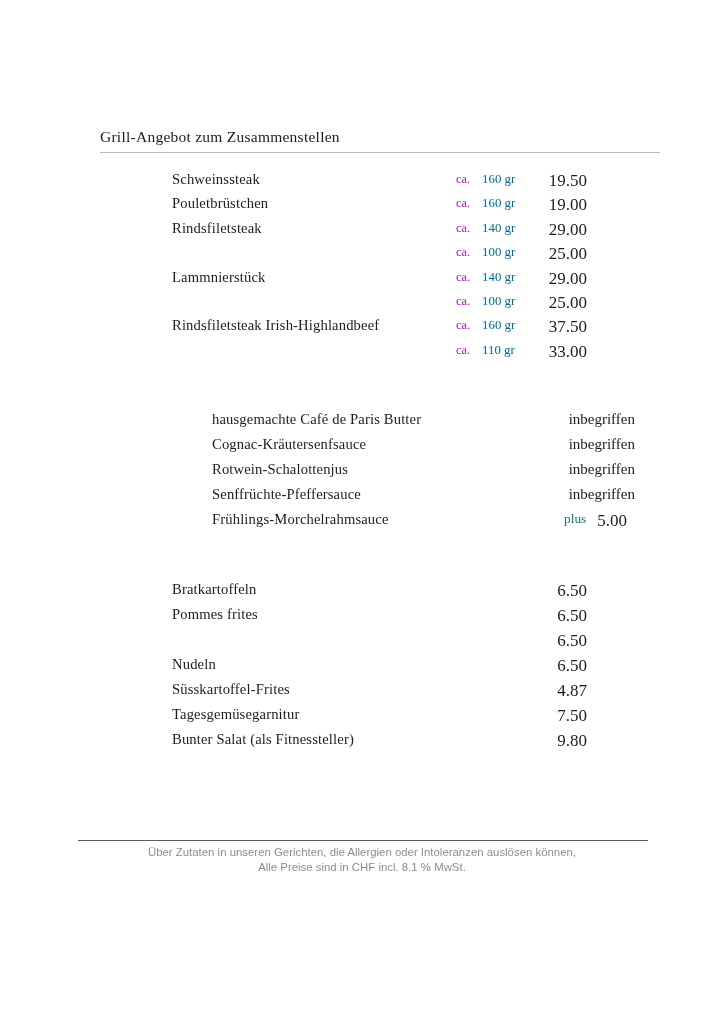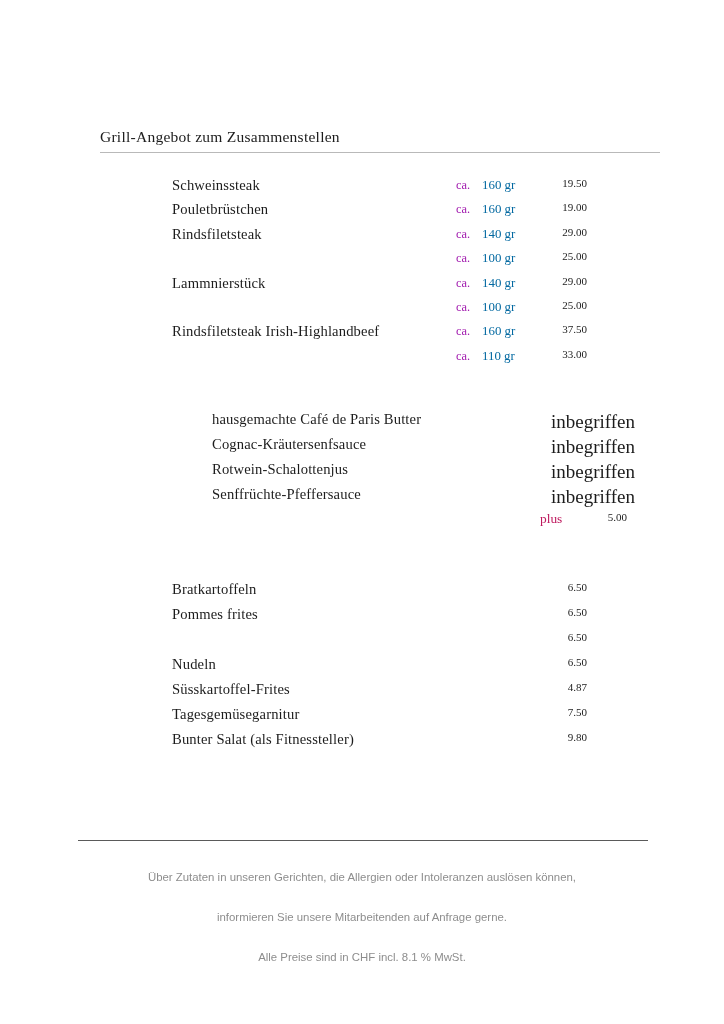--- a/index.html
+++ b/index.html
@@ -82,42 +82,42 @@
     text-align: left;
     font-size: 12.9px;
     color: #0369a1;
   }
   .price {
     position: absolute;
     left: 345px;
     top: 0px;
     width: 70px;
     text-align: right;
-    font-size: 11px;
+    font-size: 17px;
     color: #1c1c1c;
   }
   .incl {
     position: absolute;
     left: 303px;
     top: 0px;
     width: 120px;
     text-align: right;
-    font-size: 19px;
+    font-size: 15px;
     color: #1c1c1c;
   }
   .plus {
     position: absolute;
-    left: 328px;
+    left: 352px;
     top: 0px;
     font-size: 13.4px;
-    color: #be185d;
-  }
-
-  
-  #meat-block   { top: 177px; }
+    color: #0f766e;
+  }
+
+  
+  #meat-block   { top: 171px; }
   #sauce-block  { top: 411px; }
   #sides-block  { top: 581px; }
 
   #sauce-block .row { height: 25.0px; margin-left: 40px; }
   #sides-block .row { height: 25.0px; }
 
   
   .footer-rule {
     position: absolute;
     left: 78px;
@@ -130,21 +130,21 @@
     position: absolute;
     left: 62px;
     top: 845px;
     width: 600px;
     text-align: center;
     font-family: "Liberation Sans", "DejaVu Sans", sans-serif;
     font-size: 11.4px;
     line-height: 15.2px;
     color: #8d8d8d;
   }
-  .footer div { white-space: nowrap; margin-top: 25px; }
+  .footer div { white-space: nowrap; }
 </style>
 </head>
 <body>
 
 <div class="page">
 
   <div class="section-head">
     <div class="section-title">Grill-Angebot zum Zusammenstellen</div>
   </div>
   <div class="head-rule"></div>
@@ -208,20 +208,21 @@
       </div>
       <div class="row">
         <span class="name">Rotwein-Schalottenjus</span>
         <span class="incl">inbegriffen</span>
       </div>
       <div class="row">
         <span class="name">Senffrüchte-Pfeffersauce</span>
         <span class="incl">inbegriffen</span>
       </div>
       <div class="row">
+        <span class="name">Frühlings-Morchelrahmsauce</span>
         <span class="plus">plus</span>
         <span class="price">5.00</span>
       </div>
     </div>
 
   <div class="block" id="sides-block">
       <div class="row">
         <span class="name">Bratkartoffeln</span>
         <span class="price">6.50</span>
       </div>
@@ -246,17 +247,16 @@
       </div>
       <div class="row">
         <span class="name">Bunter Salat (als Fitnessteller)</span>
         <span class="price">9.80</span>
       </div>
     </div>
 
   <div class="footer-rule"></div>
   <div class="footer">
     <div>Über Zutaten in unseren Gerichten, die Allergien oder Intoleranzen auslösen können,</div>
-    <div>informieren Sie unsere Mitarbeitenden auf Anfrage gerne.</div>
     <div>Alle Preise sind in CHF incl. 8.1 % MwSt.</div>
   </div>
 
 </div>
 
 </body></html>

